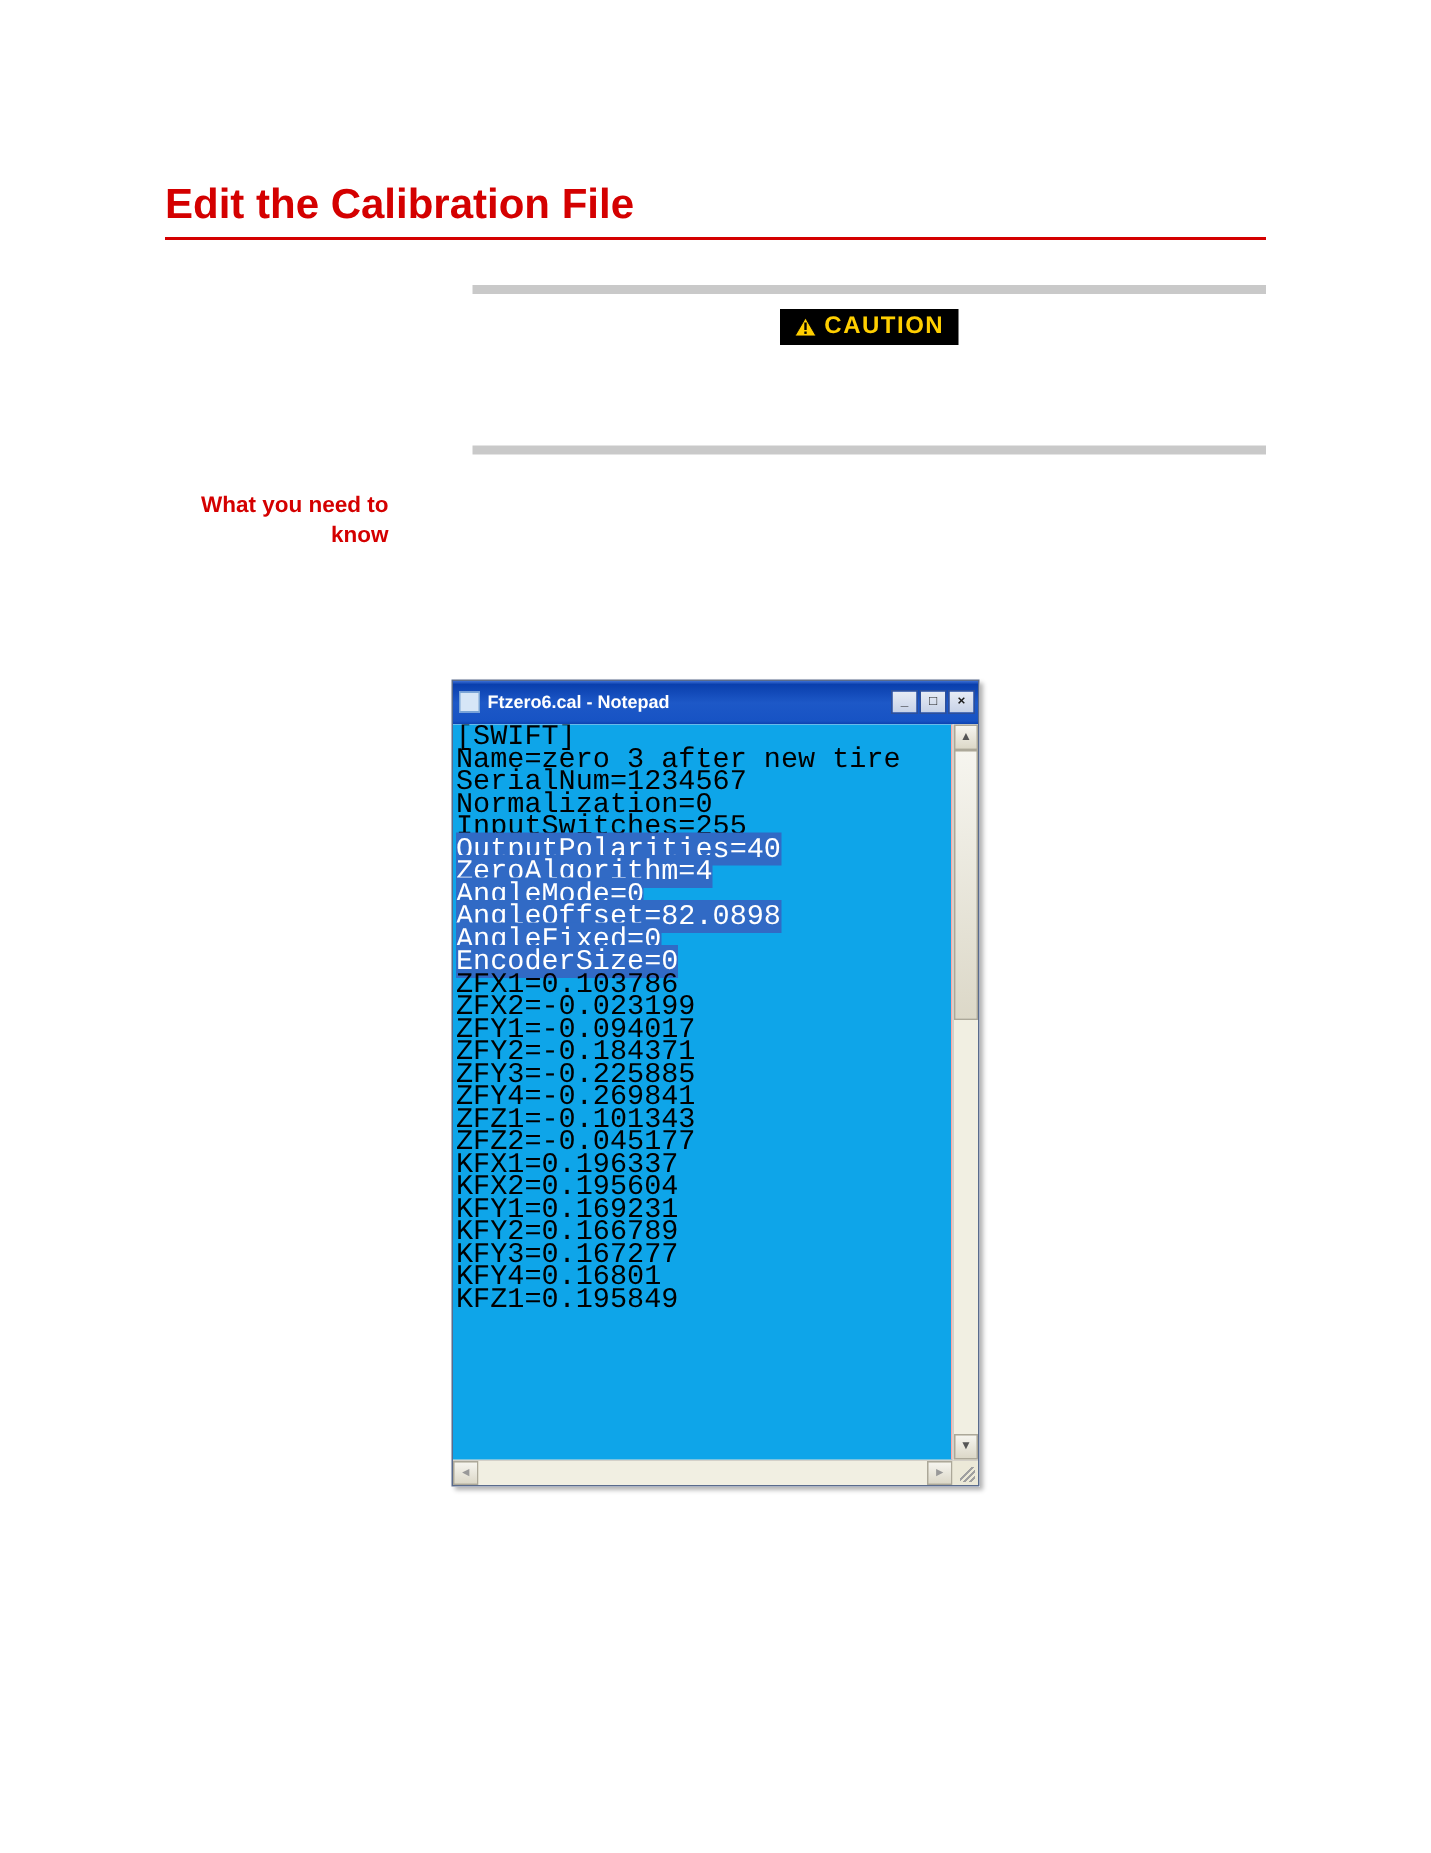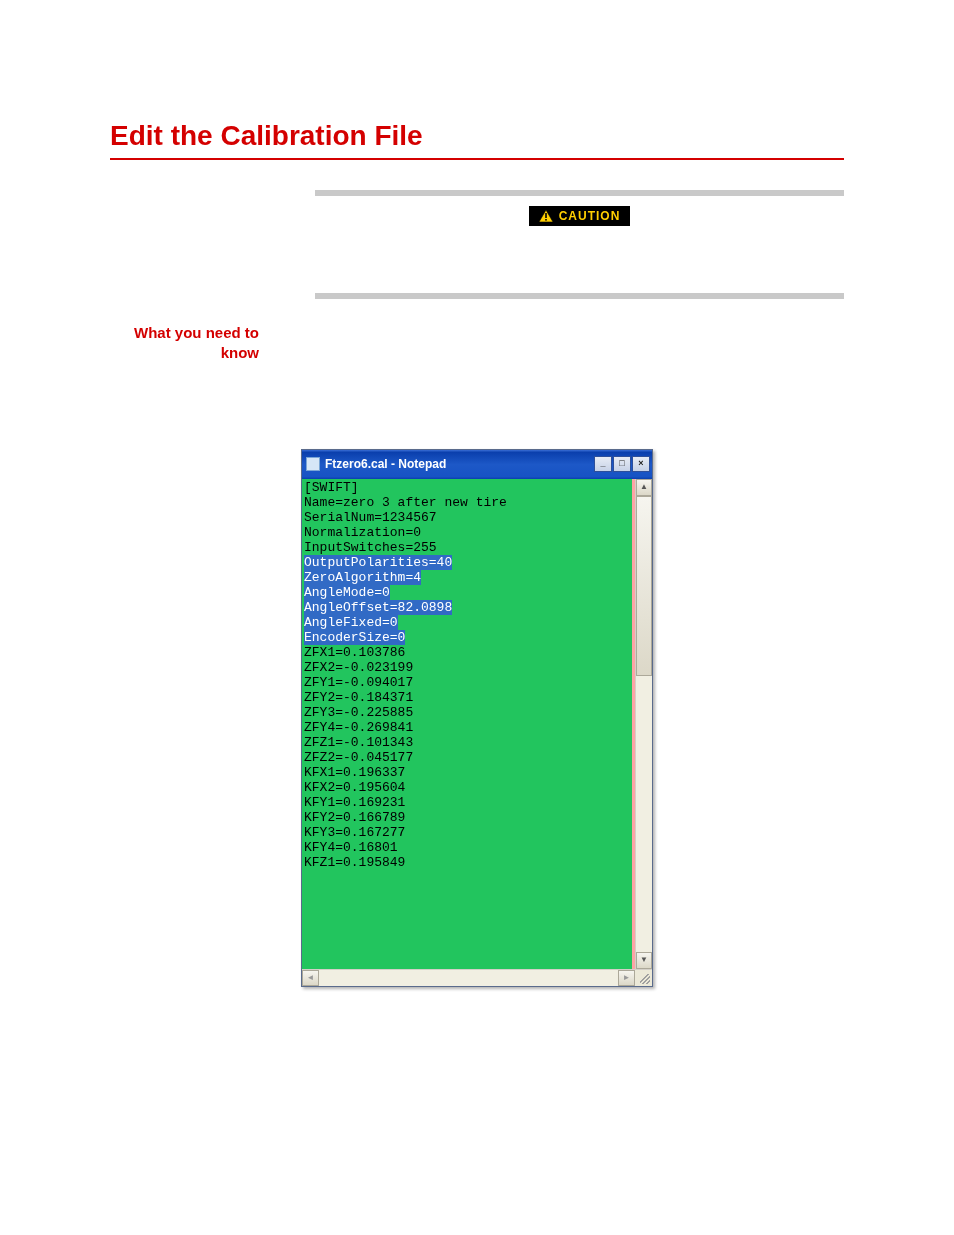--- a/index.html
+++ b/index.html
@@ -36,21 +36,21 @@
   .caution-wrap {
     text-align: center;
     margin: 10px 0 0 0;
   }
   .caution-badge {
     display: inline-flex;
     align-items: center;
     background: #000;
     color: #ffcf00;
     font-weight: bold;
-    font-size: 12px;
+    font-size: 16px;
     letter-spacing: 1px;
     padding: 3px 10px;
     gap: 6px;
   }
   .caution-badge svg { display: block; }
   .caution-body {
     font-size: 13px;
     color: #fff;
     line-height: 1.5;
     margin: 14px 0 14px 0;
@@ -133,28 +133,28 @@
   }
   .np-menuitem u { text-decoration: underline; }
   .np-body {
     display: flex;
     height: 490px;
     background: #fff;
   }
   .np-textarea {
     flex: 1;
     overflow: hidden;
-    background: #22c55e;
+    background: #0ea5e9;
     font-family: "Courier New", monospace;
-    font-size: 13px;
+    font-size: 19px;
     line-height: 15px;
     color: #000;
     padding: 1px 2px;
     white-space: pre;
-    border-right: 3px solid #fca5a5;
+    border-right: 1px solid #fca5a5;
   }
   .np-line { display: block; }
   .np-line .sel {
     background: #316ac5;
     color: #fff;
   }
   .np-vscroll {
     width: 17px;
     background: #ece9d8;
     display: flex;

